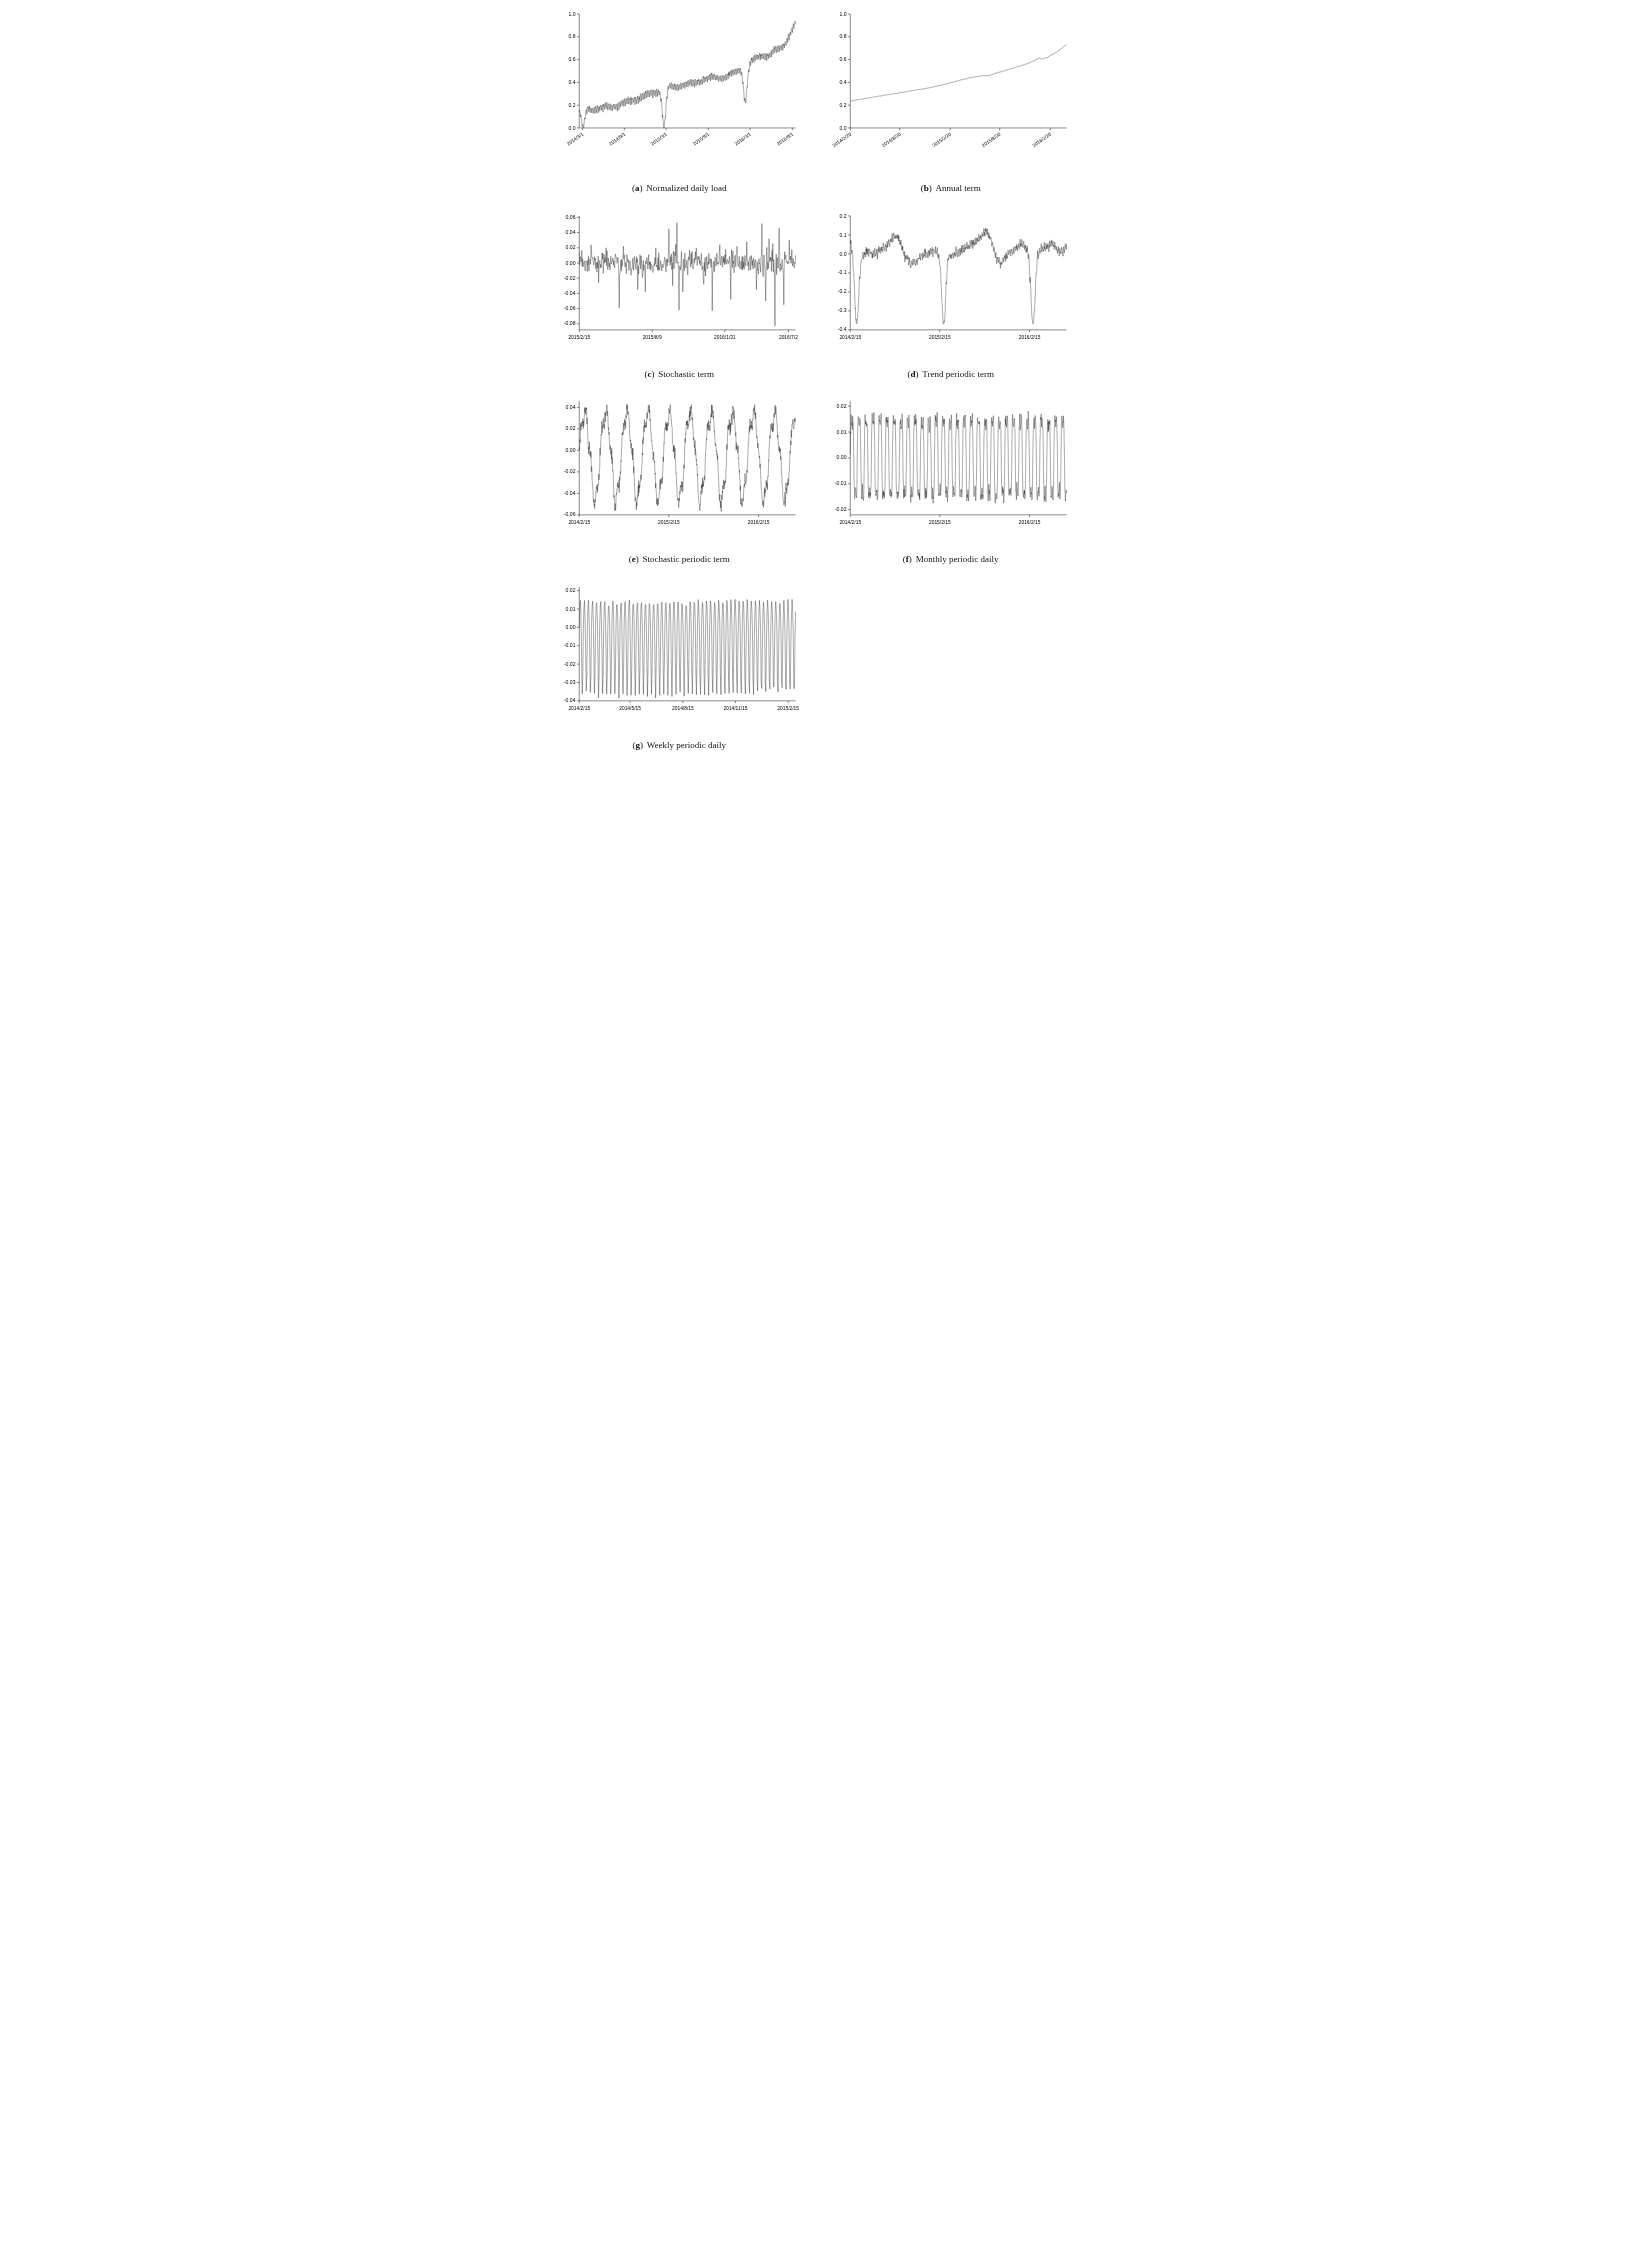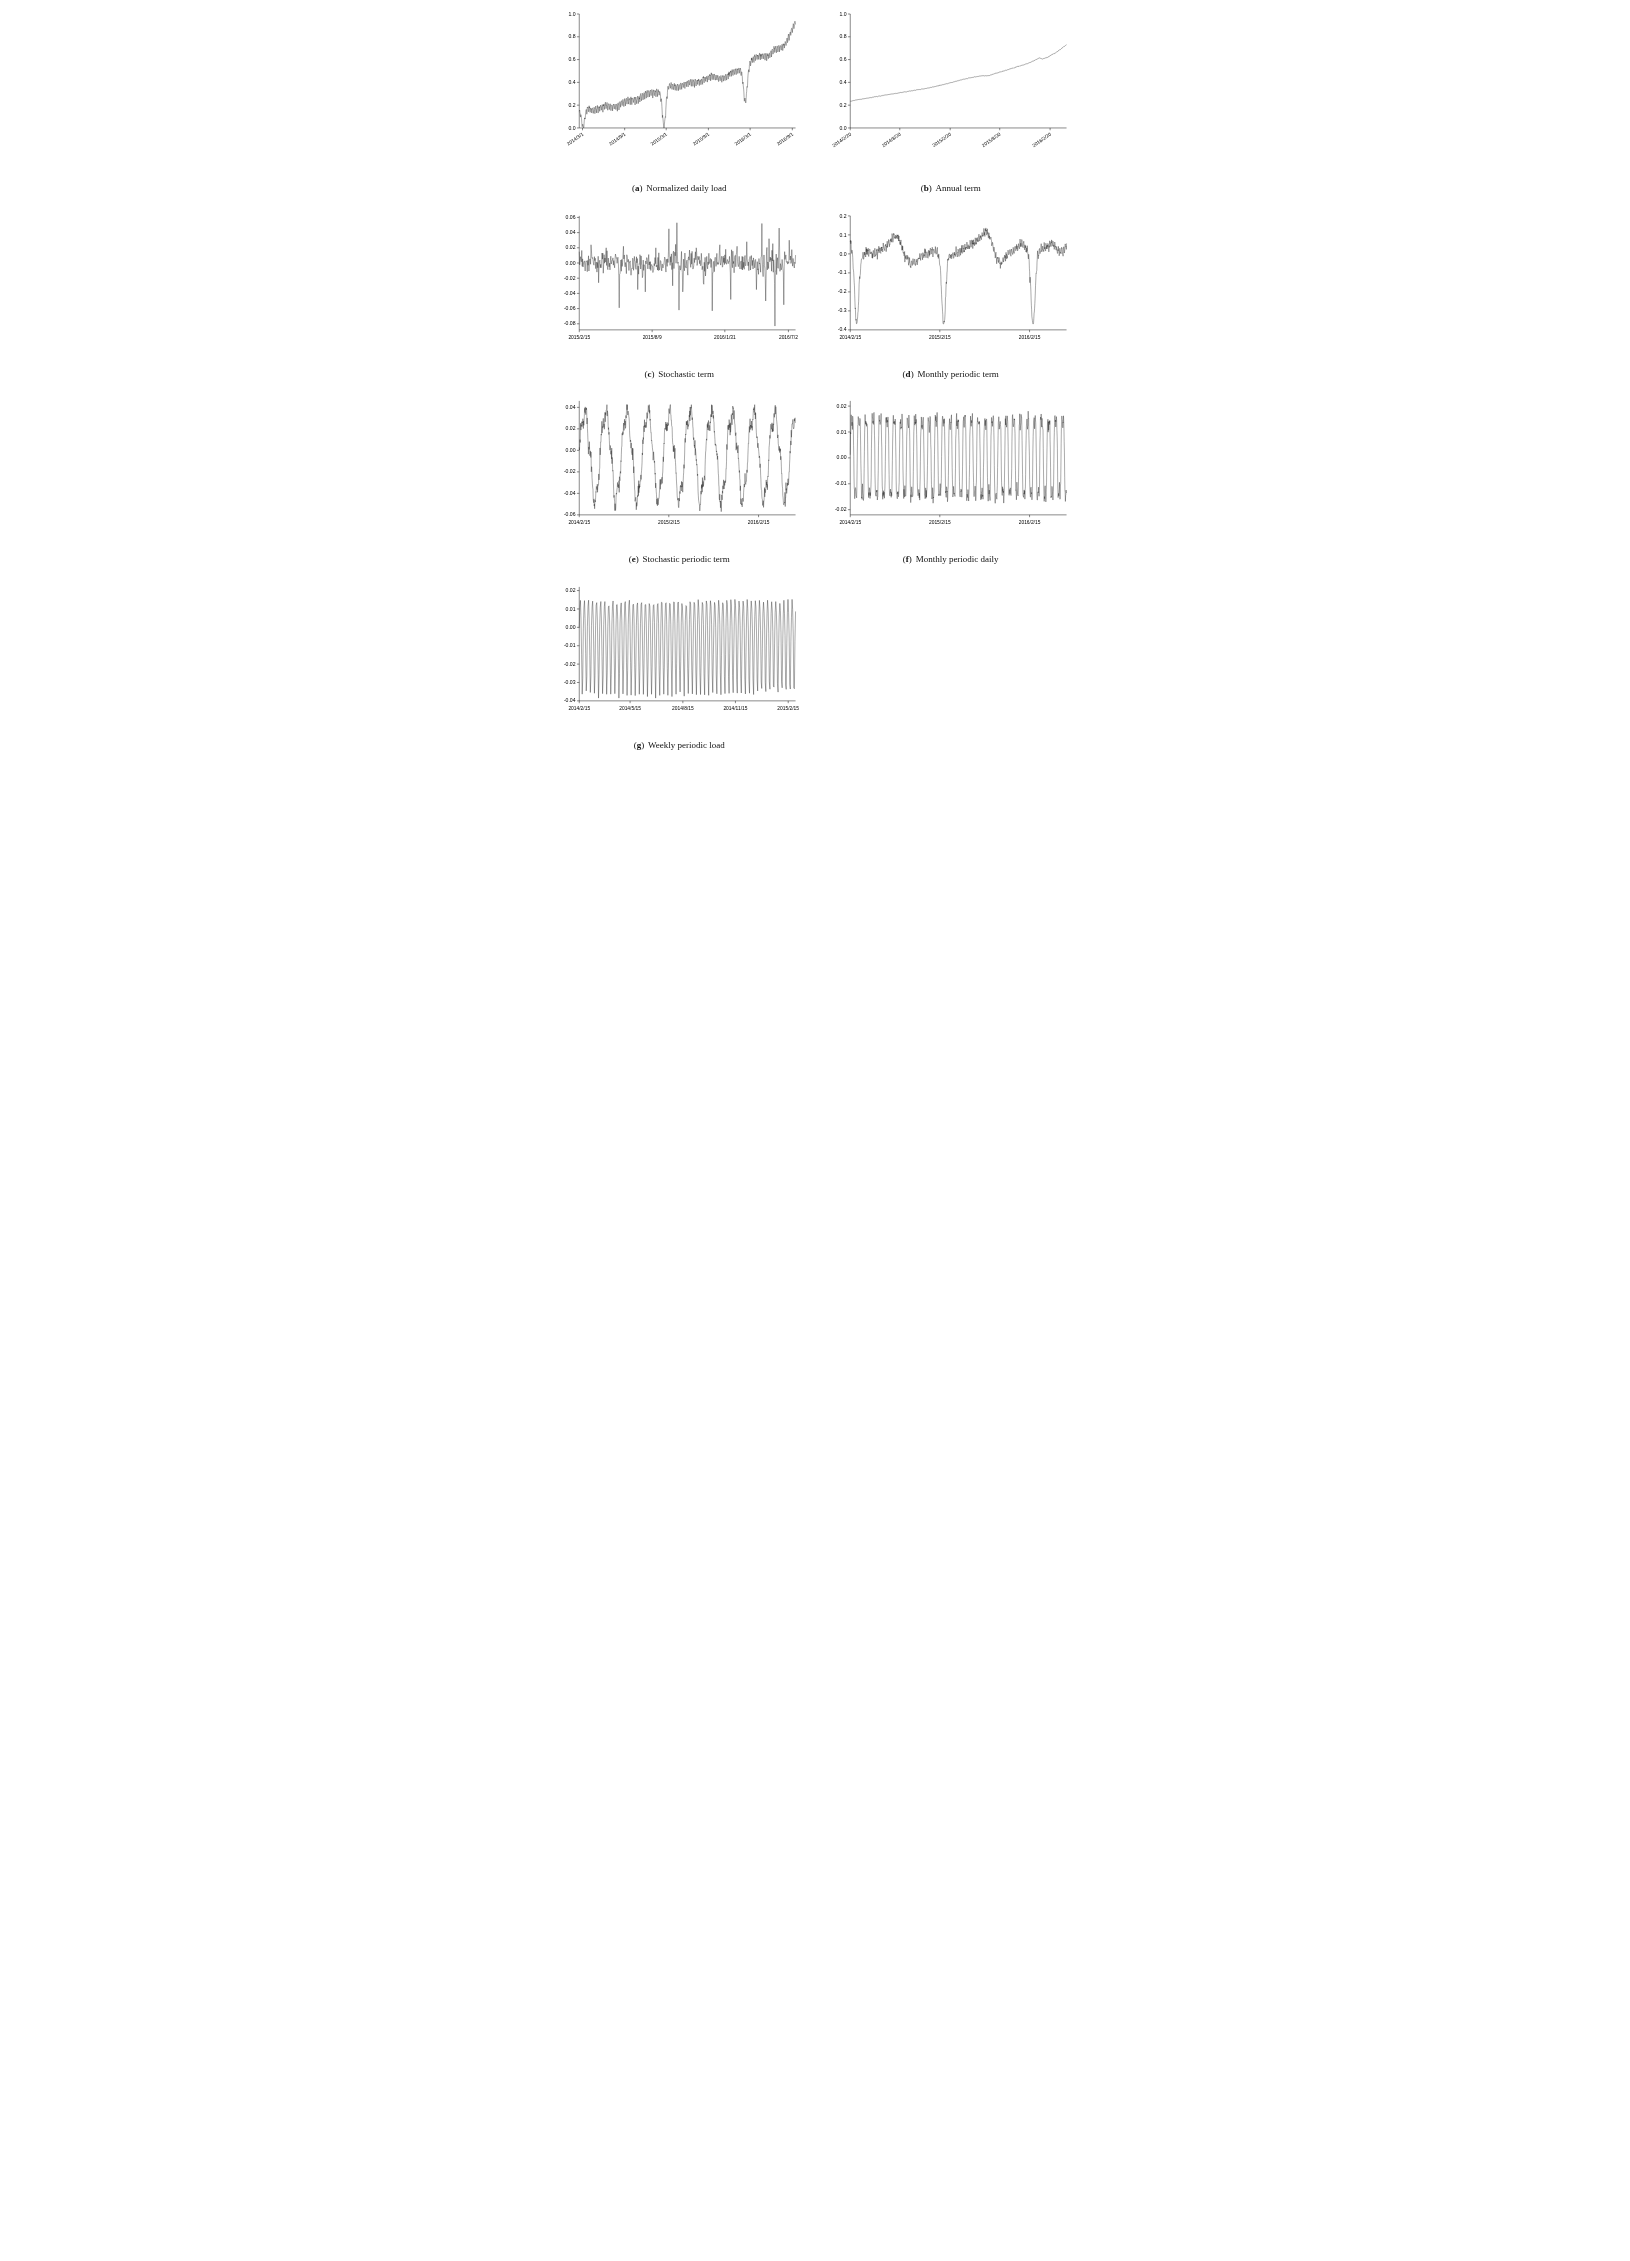--- a/index.html
+++ b/index.html
@@ -145,21 +145,21 @@
           <line x1="45" y1="255" x2="50" y2="255" stroke="#000000" stroke-width="1"></line>
           <text x="42" y="258.5" text-anchor="end" font-size="11">-0.4</text>
           <line x1="50" y1="255" x2="50" y2="260" stroke="#000000" stroke-width="1"></line>
           <text x="50" y="275" text-anchor="middle" font-size="10.5">2014/2/15</text>
           <line x1="242.51" y1="255" x2="242.51" y2="260" stroke="#000000" stroke-width="1"></line>
           <text x="242.51" y="275" text-anchor="middle" font-size="10.5">2015/2/15</text>
           <line x1="435.48499999999996" y1="255" x2="435.48499999999996" y2="260" stroke="#000000" stroke-width="1"></line>
           <text x="435.48499999999996" y="275" text-anchor="middle" font-size="10.5">2016/2/15</text>
           <polyline points="50.0,66.04 50.5,62.73 51.1,69.75 51.6,63.34 52.1,80.26 52.6,85.46 53.2,90.87 53.7,83.64 54.2,86.85 54.8,91.57 55.3,98.79 55.8,110.39 56.3,123.04 56.9,126.77 57.4,132.23 57.9,141.58 58.5,153.21 59.0,160.24 59.5,178.89 60.1,196.01 60.6,209.77 61.1,207.81 61.6,228.64 62.2,234.62 62.7,232.04 63.2,241.53 63.8,241.93 64.3,240.28 64.8,238.49 65.3,233.07 65.9,226.92 66.4,218.17 66.9,215.37 67.5,202.71 68.0,193.81 68.5,177.89 69.0,156.83 69.6,148.12 70.1,140.49 70.6,145.04 71.2,138.05 71.7,135.16 72.2,123.79 72.7,113.80 73.3,110.95 73.8,104.62 74.3,102.96 74.9,103.01 75.4,102.07 75.9,100.75 76.5,99.24 77.0,94.63 77.5,87.86 78.0,98.64 78.6,103.30 79.1,102.27 79.6,95.34 80.2,92.27 80.7,87.54 81.2,94.40 81.7,88.73 82.3,96.98 82.8,96.12 83.3,98.03 83.9,77.08 84.4,86.99 84.9,80.51 85.4,92.61 86.0,81.32 86.5,93.26 87.0,87.91 87.6,82.77 88.1,85.58 88.6,79.51 89.1,96.23 89.7,97.38 90.2,93.45 90.7,84.94 91.3,82.77 91.8,81.34 92.3,81.62 92.8,90.79 93.4,88.66 93.9,91.12 94.4,90.11 95.0,90.82 95.5,87.22 96.0,89.81 96.6,94.03 97.1,100.63 97.6,90.89 98.1,101.07 98.7,88.82 99.2,86.25 99.7,84.14 100.3,91.48 100.8,95.72 101.3,98.35 101.8,97.26 102.4,83.89 102.9,79.61 103.4,86.67 104.0,91.37 104.5,96.86 105.0,93.69 105.5,93.20 106.1,93.58 106.6,82.82 107.1,84.46 107.7,80.85 108.2,103.36 108.7,94.03 109.2,88.09 109.8,88.27 110.3,82.52 110.8,84.79 111.4,75.16 111.9,89.14 112.4,85.49 113.0,78.72 113.5,78.34 114.0,79.48 114.5,89.30 115.1,90.04 115.6,90.63 116.1,78.06 116.7,85.52 117.2,76.78 117.7,79.05 118.2,77.05 118.8,81.97 119.3,81.28 119.8,87.48 120.4,79.79 120.9,68.20 121.4,74.42 121.9,76.82 122.5,79.57 123.0,80.97 123.5,81.88 124.1,84.62 124.6,73.88 125.1,73.32 125.6,75.06 126.2,70.60 126.7,73.45 127.2,86.91 127.8,81.50 128.3,75.47 128.8,77.03 129.4,64.41 129.9,77.90 130.4,72.13 130.9,71.16 131.5,69.61 132.0,67.94 132.5,60.73 133.1,67.52 133.6,69.43 134.1,76.37 134.6,71.05 135.2,71.74 135.7,61.86 136.2,62.60 136.8,60.12 137.3,64.82 137.8,58.54 138.3,66.55 138.9,63.52 139.4,59.53 139.9,48.02 140.5,52.33 141.0,54.60 141.5,66.71 142.0,63.88 142.6,56.82 143.1,47.52 143.6,50.20 144.2,48.42 144.7,51.78 145.2,57.10 145.8,58.14 146.3,54.89 146.8,59.22 147.3,51.33 147.9,52.49 148.4,56.39 148.9,54.86 149.5,53.79 150.0,58.46 150.5,50.40 151.0,53.47 151.6,51.37 152.1,56.81 152.6,59.36 153.2,50.74 153.7,63.91 154.2,57.52 154.7,53.26 155.3,64.40 155.8,61.65 156.3,62.34 156.9,71.37 157.4,66.06 157.9,72.33 158.4,65.26 159.0,61.70 159.5,71.29 160.0,74.51 160.6,75.56 161.1,84.02 161.6,73.74 162.2,83.24 162.7,75.02 163.2,82.61 163.7,89.57 164.3,90.51 164.8,88.25 165.3,91.16 165.9,96.07 166.4,89.68 166.9,86.53 167.4,109.28 168.0,96.39 168.5,98.98 169.0,101.86 169.6,93.95 170.1,94.63 170.6,95.30 171.1,103.51 171.7,103.05 172.2,101.95 172.7,95.79 173.3,94.78 173.8,103.40 174.3,97.93 174.8,105.38 175.4,116.08 175.9,111.80 176.4,111.02 177.0,108.82 177.5,99.55 178.0,112.11 178.5,113.06 179.1,118.71 179.6,117.64 180.1,121.77 180.7,114.83 181.2,108.50 181.7,106.57 182.3,106.93 182.8,111.22 183.3,116.62 183.8,113.25 184.4,105.70 184.9,101.89 185.4,105.11 186.0,109.89 186.5,113.32 187.0,114.45 187.5,110.43 188.1,103.29 188.6,102.53 189.1,104.39 189.7,116.36 190.2,116.85 190.7,113.45 191.2,113.59 191.8,109.19 192.3,106.45 192.8,108.06 193.4,102.64 193.9,115.42 194.4,112.70 194.9,108.13 195.5,103.39 196.0,100.35 196.5,100.24 197.1,102.76 197.6,102.56 198.1,100.70 198.7,102.46 199.2,93.34 199.7,90.57 200.2,99.17 200.8,100.02 201.3,105.73 201.8,97.09 202.4,92.80 202.9,92.54 203.4,91.24 203.9,91.04 204.5,97.09 205.0,99.52 205.5,104.31 206.1,89.00 206.6,91.30 207.1,91.21 207.6,92.19 208.2,100.12 208.7,93.12 209.2,96.57 209.8,92.04 210.3,80.41 210.8,90.10 211.3,82.02 211.9,90.69 212.4,96.70 212.9,99.95 213.5,88.92 214.0,87.51 214.5,87.52 215.1,87.87 215.6,91.04 216.1,94.78 216.6,100.07 217.2,101.00 217.7,85.58 218.2,84.03 218.8,89.76 219.3,90.09 219.8,97.02 220.3,84.77 220.9,93.98 221.4,85.41 221.9,79.31 222.5,79.71 223.0,83.68 223.5,88.98 224.0,92.13 224.6,88.84 225.1,81.60 225.6,83.86 226.2,77.38 226.7,79.41 227.2,85.60 227.7,98.36 228.3,86.98 228.8,82.38 229.3,81.12 229.9,82.09 230.4,85.24 230.9,86.60 231.5,88.23 232.0,90.35 232.5,89.29 233.0,75.93 233.6,82.84 234.1,88.11 234.6,92.42 235.2,90.63 235.7,88.17 236.2,82.77 236.7,80.90 237.3,77.58 237.8,96.72 238.3,97.90 238.9,94.61 239.4,101.44 239.9,91.98 240.4,91.71 241.0,99.13 241.5,104.67 242.0,113.79 242.6,116.70 243.1,117.14 243.6,119.32 244.1,127.42 244.7,139.70 245.2,157.72 245.7,162.18 246.3,178.99 246.8,190.27 247.3,198.03 247.8,203.88 248.4,214.92 248.9,222.47 249.4,241.74 250.0,241.93 250.5,241.93 251.0,241.93 251.6,235.93 252.1,238.48 252.6,235.03 253.1,232.40 253.7,222.64 254.2,211.75 254.7,186.10 255.3,182.85 255.8,164.85 256.3,151.97 256.8,155.58 257.4,146.78 257.9,132.72 258.4,128.01 259.0,112.08 259.5,102.54 260.0,105.94 260.5,105.18 261.1,101.49 261.6,103.84 262.1,94.82 262.7,93.31 263.2,91.76 263.7,91.95 264.2,100.28 264.8,99.42 265.3,101.16 265.8,94.05 266.4,97.83 266.9,93.71 267.4,92.14 268.0,102.22 268.5,98.33 269.0,96.51 269.5,95.95 270.1,91.58 270.6,89.08 271.1,91.08 271.7,99.40 272.2,101.24 272.7,99.52 273.2,94.87 273.8,87.69 274.3,94.28 274.8,90.83 275.4,94.33 275.9,97.29 276.4,92.55 276.9,92.81 277.5,75.77 278.0,89.80 278.5,91.53 279.1,91.75 279.6,94.34 280.1,98.40 280.6,88.83 281.2,89.72 281.7,81.47 282.2,83.69 282.8,83.78 283.3,92.80 283.8,97.25 284.4,87.69 284.9,85.71 285.4,79.71 285.9,82.75 286.5,85.08 287.0,94.64 287.5,90.93 288.1,79.47 288.6,88.42 289.1,84.03 289.6,73.29 290.2,89.72 290.7,90.63 291.2,85.08 291.8,83.97 292.3,72.91 292.8,80.37 293.3,79.00 293.9,88.05 294.4,84.73 294.9,84.15 295.5,87.66 296.0,77.71 296.5,70.58 297.0,81.54 297.6,77.73 298.1,83.05 298.6,80.96 299.2,77.02 299.7,79.47 300.2,75.19 300.8,66.30 301.3,72.04 301.8,74.40 302.3,81.02 302.9,76.30 303.4,71.95 303.9,72.71 304.5,73.29 305.0,80.73 305.5,74.39 306.0,80.77 306.6,78.83 307.1,74.17 307.6,62.30 308.2,66.39 308.7,70.95 309.2,72.86 309.7,77.44 310.3,73.31 310.8,66.27 311.3,61.54 311.9,67.37 312.4,70.77 312.9,62.90 313.4,80.29 314.0,68.30 314.5,71.23 315.0,61.29 315.6,71.03 316.1,67.88 316.6,67.07 317.2,74.15 317.7,69.73 318.2,65.40 318.7,57.04 319.3,61.14 319.8,71.20 320.3,67.44 320.9,70.89 321.4,69.66 321.9,58.10 322.4,63.07 323.0,56.37 323.5,63.80 324.0,65.48 324.6,62.38 325.1,65.34 325.6,63.53 326.1,53.05 326.7,49.26 327.2,57.22 327.7,57.36 328.3,64.17 328.8,61.75 329.3,53.53 329.8,56.66 330.4,52.05 330.9,58.65 331.4,58.73 332.0,61.13 332.5,53.83 333.0,54.00 333.5,45.79 334.1,54.02 334.6,52.10 335.1,51.43 335.7,53.87 336.2,52.61 336.7,45.38 337.3,36.77 337.8,45.37 338.3,51.22 338.8,45.36 339.4,54.21 339.9,47.35 340.4,38.23 341.0,41.82 341.5,35.84 342.0,43.24 342.5,40.31 343.1,50.83 343.6,51.43 344.1,49.65 344.7,37.70 345.2,47.98 345.7,45.98 346.2,47.47 346.8,57.08 347.3,55.84 347.8,46.07 348.4,47.14 348.9,58.85 349.4,52.97 349.9,57.99 350.5,60.51 351.0,57.25 351.5,57.33 352.1,56.04 352.6,55.51 353.1,60.06 353.7,63.00 354.2,74.48 354.7,70.07 355.2,70.67 355.8,66.74 356.3,68.50 356.8,74.71 357.4,79.18 357.9,84.36 358.4,86.52 358.9,76.94 359.5,80.28 360.0,84.33 360.5,89.87 361.1,91.44 361.6,100.66 362.1,99.06 362.6,91.10 363.2,87.94 363.7,99.06 364.2,99.32 364.8,112.94 365.3,103.47 365.8,101.96 366.3,99.16 366.9,101.29 367.4,98.79 367.9,107.71 368.5,106.38 369.0,110.65 369.5,99.66 370.1,99.60 370.6,104.02 371.1,104.43 371.6,113.15 372.2,111.51 372.7,122.94 373.2,114.78 373.8,113.28 374.3,108.52 374.8,115.10 375.3,110.59 375.9,111.80 376.4,112.78 376.9,109.19 377.5,108.48 378.0,101.67 378.5,99.57 379.0,102.28 379.6,109.29 380.1,106.21 380.6,105.00 381.2,98.30 381.7,94.76 382.2,94.04 382.7,100.84 383.3,95.72 383.8,107.38 384.3,101.55 384.9,88.33 385.4,95.28 385.9,92.58 386.5,102.62 387.0,96.69 387.5,100.30 388.0,93.98 388.6,93.56 389.1,83.46 389.6,84.93 390.2,90.35 390.7,93.66 391.2,92.15 391.7,91.70 392.3,89.79 392.8,82.62 393.3,83.40 393.9,82.86 394.4,92.68 394.9,94.55 395.4,96.71 396.0,86.08 396.5,81.18 397.0,84.89 397.6,87.23 398.1,89.16 398.6,90.38 399.1,93.09 399.7,89.96 400.2,77.60 400.7,80.15 401.3,87.77 401.8,87.50 402.3,90.76 402.8,83.72 403.4,78.51 403.9,79.02 404.4,75.01 405.0,76.26 405.5,84.90 406.0,84.81 406.6,83.83 407.1,79.77 407.6,71.23 408.1,80.90 408.7,74.52 409.2,78.69 409.7,85.15 410.3,83.27 410.8,79.27 411.3,73.09 411.8,69.69 412.4,76.27 412.9,76.56 413.4,78.75 414.0,80.65 414.5,69.28 415.0,59.86 415.5,63.77 416.1,76.14 416.6,68.65 417.1,72.08 417.7,75.97 418.2,68.76 418.7,60.78 419.2,63.24 419.8,67.60 420.3,75.48 420.8,76.87 421.4,78.12 421.9,69.64 422.4,68.40 423.0,64.47 423.5,70.13 424.0,78.57 424.5,80.32 425.1,83.12 425.6,72.14 426.1,78.82 426.7,74.13 427.2,79.62 427.7,87.05 428.2,84.87 428.8,88.51 429.3,78.66 429.8,85.94 430.4,74.05 430.9,85.42 431.4,87.40 431.9,92.10 432.5,99.61 433.0,102.49 433.5,92.42 434.1,99.06 434.6,105.82 435.1,122.94 435.6,130.11 436.2,153.61 436.7,141.71 437.2,151.06 437.8,161.07 438.3,171.46 438.8,188.54 439.4,202.76 439.9,211.31 440.4,225.83 440.9,229.68 441.5,234.41 442.0,239.22 442.5,241.93 443.1,241.93 443.6,241.93 444.1,239.63 444.6,230.66 445.2,219.21 445.7,216.65 446.2,209.62 446.8,198.42 447.3,188.22 447.8,175.87 448.3,159.47 448.9,147.97 449.4,133.68 449.9,134.35 450.5,129.12 451.0,127.20 451.5,109.32 452.0,102.77 452.6,85.07 453.1,91.85 453.6,95.25 454.2,102.15 454.7,94.12 455.2,95.06 455.8,85.17 456.3,81.79 456.8,80.02 457.3,84.41 457.9,91.24 458.4,89.19 458.9,86.53 459.5,86.41 460.0,77.75 460.5,69.74 461.0,82.12 461.6,87.51 462.1,86.81 462.6,83.41 463.2,83.72 463.7,74.87 464.2,79.98 464.7,83.34 465.3,83.21 465.8,86.85 466.3,82.47 466.9,67.08 467.4,72.34 467.9,81.25 468.4,77.10 469.0,81.49 469.5,85.62 470.0,84.94 470.6,68.78 471.1,72.29 471.6,73.60 472.2,81.02 472.7,73.58 473.2,80.59 473.7,72.22 474.3,76.13 474.8,69.09 475.3,70.65 475.9,71.35 476.4,72.44 476.9,87.38 477.4,73.91 478.0,77.68 478.5,63.62 479.0,65.32 479.6,69.48 480.1,68.62 480.6,73.26 481.1,76.07 481.7,65.23 482.2,68.50 482.7,61.53 483.3,66.13 483.8,75.27 484.3,74.72 484.8,70.94 485.4,63.81 485.9,64.29 486.4,66.07 487.0,76.16 487.5,72.34 488.0,74.81 488.5,81.97 489.1,77.25 489.6,66.12 490.1,69.69 490.7,75.46 491.2,77.25 491.7,75.11 492.3,83.47 492.8,83.75 493.3,77.51 493.8,76.01 494.4,82.70 494.9,87.14 495.4,90.76 496.0,88.78 496.5,82.03 497.0,85.10 497.5,75.61 498.1,80.88 498.6,86.07 499.1,95.77 499.7,92.91 500.2,82.89 500.7,79.56 501.2,82.90 501.8,89.56 502.3,88.25 502.8,91.73 503.4,90.10 503.9,83.31 504.4,77.32 504.9,79.63 505.5,78.99 506.0,86.27 506.5,91.84 507.1,93.63 507.6,96.62 508.1,84.18 508.7,76.65 509.2,76.34 509.7,81.16 510.2,89.86 510.8,86.09 511.3,81.94 511.8,70.12 512.4,70.48 512.9,73.39 513.4,77.00 513.9,75.88 514.5,82.04 515.0,69.09" fill="none" stroke="#1c1c1c" stroke-width="0.8" stroke-linejoin="round"></polyline>
         </svg>
-    <figcaption class="caption"><span class="cap-paren">(</span><span class="cap-letter">d</span><span class="cap-paren">)</span><span class="cap-text">Monthly periodic term</span></figcaption>
+    <figcaption class="caption"><span class="cap-paren">(</span><span class="cap-letter">d</span><span class="cap-paren">)</span><span class="cap-text">Trend periodic term</span></figcaption>
   </figure>
       <figure class="chart-figure">
     <svg class="chart-svg" width="247" height="134" viewBox="0 0 531 287">
           <path d="M 50 10 L 50 255 L 515 255" fill="none" stroke="#000000" stroke-width="1"></path>
           <line x1="45" y1="23.867924528301856" x2="50" y2="23.867924528301856" stroke="#000000" stroke-width="1"></line>
           <text x="42" y="27.367924528301856" text-anchor="end" font-size="11">0.04</text>
           <line x1="45" y1="70.0943396226415" x2="50" y2="70.0943396226415" stroke="#000000" stroke-width="1"></line>
           <text x="42" y="73.5943396226415" text-anchor="end" font-size="11">0.02</text>
           <line x1="45" y1="116.32075471698114" x2="50" y2="116.32075471698114" stroke="#000000" stroke-width="1"></line>
           <text x="42" y="119.82075471698114" text-anchor="end" font-size="11">0.00</text>
@@ -224,17 +224,17 @@
           <line x1="159.27499999999998" y1="255" x2="159.27499999999998" y2="260" stroke="#000000" stroke-width="1"></line>
           <text x="159.27499999999998" y="275" text-anchor="middle" font-size="10.5">2014/5/15</text>
           <line x1="272.735" y1="255" x2="272.735" y2="260" stroke="#000000" stroke-width="1"></line>
           <text x="272.735" y="275" text-anchor="middle" font-size="10.5">2014/8/15</text>
           <line x1="385.72999999999996" y1="255" x2="385.72999999999996" y2="260" stroke="#000000" stroke-width="1"></line>
           <text x="385.72999999999996" y="275" text-anchor="middle" font-size="10.5">2014/11/15</text>
           <line x1="499.19" y1="255" x2="499.19" y2="260" stroke="#000000" stroke-width="1"></line>
           <text x="499.19" y="275" text-anchor="middle" font-size="10.5">2015/2/15</text>
           <polyline points="50.0,97.83 51.3,54.41 52.5,38.99 53.8,79.10 55.0,155.82 56.3,240.60 57.5,206.69 58.8,98.82 60.0,55.53 61.3,39.47 62.5,77.63 63.8,152.86 65.0,233.60 66.3,203.17 67.5,95.68 68.8,51.57 70.1,38.57 71.3,79.28 72.6,157.62 73.8,236.98 75.1,201.36 76.3,92.75 77.6,52.88 78.8,40.61 80.1,79.46 81.3,152.06 82.6,238.62 83.8,201.06 85.1,93.50 86.3,50.05 87.6,43.83 88.9,79.20 90.1,158.89 91.4,249.07 92.6,198.95 93.9,94.59 95.1,54.07 96.4,41.42 97.6,78.90 98.9,159.41 100.1,239.54 101.4,201.49 102.6,91.13 103.9,52.09 105.1,41.52 106.4,78.85 107.7,157.80 108.9,240.87 110.2,194.80 111.4,95.06 112.7,53.14 113.9,50.82 115.2,83.30 116.4,165.14 117.7,240.59 118.9,198.04 120.2,89.89 121.4,51.61 122.7,40.23 123.9,77.24 125.2,163.38 126.5,239.57 127.7,190.82 129.0,97.58 130.2,48.68 131.5,47.83 132.7,80.32 134.0,163.37 135.2,249.07 136.5,196.43 137.7,87.70 139.0,55.00 140.2,44.39 141.5,82.24 142.7,167.00 144.0,240.03 145.3,187.83 146.5,94.02 147.8,46.31 149.0,41.62 150.3,85.62 151.5,171.87 152.8,243.30 154.0,189.85 155.3,91.34 156.5,49.55 157.8,38.58 159.0,76.34 160.3,172.12 161.5,242.66 162.8,186.05 164.1,94.47 165.3,48.67 166.6,47.08 167.8,79.04 169.1,176.92 170.3,243.70 171.6,182.83 172.8,92.61 174.1,49.90 175.3,44.45 176.6,86.28 177.8,169.73 179.1,240.77 180.4,185.33 181.6,88.60 182.9,47.98 184.1,43.89 185.4,91.81 186.6,173.76 187.9,241.03 189.1,184.43 190.4,92.15 191.6,48.45 192.9,48.02 194.1,87.71 195.4,173.92 196.6,245.78 197.9,181.92 199.2,92.24 200.4,45.87 201.7,51.17 202.9,85.78 204.2,180.85 205.4,240.82 206.7,182.38 207.9,86.66 209.2,50.45 210.4,48.19 211.7,86.29 212.9,181.42 214.2,249.07 215.4,178.24 216.7,86.12 218.0,48.72 219.2,45.91 220.5,89.02 221.7,186.78 223.0,243.28 224.2,182.10 225.5,87.79 226.7,43.14 228.0,43.76 229.2,98.23 230.5,183.41 231.7,240.67 233.0,177.58 234.2,83.31 235.5,46.21 236.8,44.11 238.0,90.98 239.3,185.44 240.5,243.09 241.8,173.20 243.0,84.70 244.3,45.36 245.5,47.07 246.8,91.04 248.0,184.37 249.3,245.77 250.5,168.29 251.8,84.25 253.0,42.35 254.3,43.00 255.6,89.52 256.8,184.85 258.1,240.73 259.3,175.01 260.6,88.10 261.8,44.46 263.1,42.41 264.3,89.32 265.6,190.18 266.8,235.79 268.1,170.88 269.3,86.16 270.6,45.76 271.8,53.35 273.1,93.08 274.4,186.52 275.6,244.90 276.9,164.70 278.1,82.00 279.4,50.14 280.6,51.89 281.9,93.88 283.1,185.93 284.4,239.22 285.6,168.35 286.9,80.26 288.1,41.93 289.4,47.21 290.6,97.42 291.9,188.96 293.2,240.06 294.4,168.00 295.7,82.98 296.9,43.26 298.2,48.19 299.4,86.38 300.7,195.43 301.9,241.74 303.2,163.79 304.4,80.69 305.7,37.34 306.9,54.71 308.2,91.70 309.4,194.74 310.7,241.45 312.0,169.25 313.2,78.93 314.5,43.42 315.7,48.35 317.0,91.13 318.2,196.79 319.5,242.10 320.7,163.18 322.0,79.30 323.2,40.18 324.5,47.57 325.7,93.08 327.0,197.29 328.2,243.12 329.5,165.53 330.8,71.87 332.0,39.72 333.3,52.29 334.5,91.37 335.8,196.91 337.0,237.09 338.3,155.75 339.5,87.06 340.8,43.39 342.0,50.15 343.3,97.51 344.5,199.45 345.8,239.82 347.0,156.71 348.3,77.65 349.6,38.76 350.8,51.85 352.1,90.23 353.3,194.58 354.6,241.85 355.8,157.44 357.1,74.04 358.3,44.03 359.6,48.69 360.8,97.31 362.1,202.64 363.3,239.43 364.6,155.13 365.8,78.67 367.1,38.93 368.4,47.74 369.6,95.55 370.9,202.90 372.1,238.89 373.4,153.27 374.6,82.41 375.9,37.43 377.1,51.24 378.4,95.22 379.6,200.74 380.9,237.48 382.1,152.61 383.4,78.37 384.6,36.87 385.9,50.35 387.2,93.99 388.4,208.75 389.7,238.35 390.9,144.04 392.2,74.40 393.4,40.47 394.7,53.91 395.9,93.32 397.2,206.82 398.4,238.06 399.7,148.45 400.9,74.64 402.2,40.51 403.5,51.51 404.7,97.94 406.0,209.28 407.2,240.13 408.5,150.49 409.7,74.53 411.0,37.04 412.2,56.03 413.5,100.42 414.7,209.32 416.0,238.47 417.2,148.90 418.5,66.22 419.7,40.17 421.0,57.12 422.3,99.92 423.5,207.49 424.8,241.36 426.0,146.45 427.3,73.85 428.5,39.72 429.8,53.27 431.0,102.72 432.3,208.70 433.5,233.71 434.8,143.77 436.0,75.49 437.3,38.99 438.5,57.46 439.8,104.32 441.1,214.07 442.3,228.36 443.6,141.97 444.8,67.12 446.1,42.73 447.3,62.36 448.6,100.60 449.8,215.40 451.1,235.02 452.3,135.63 453.6,67.13 454.8,38.62 456.1,60.14 457.3,110.17 458.6,213.74 459.9,229.95 461.1,141.52 462.4,67.14 463.6,41.89 464.9,59.92 466.1,105.76 467.4,223.13 468.6,225.38 469.9,131.23 471.1,65.51 472.4,41.53 473.6,60.64 474.9,103.85 476.1,217.46 477.4,236.16 478.7,135.73 479.9,73.29 481.2,45.49 482.4,60.81 483.7,108.22 484.9,213.71 486.2,227.00 487.4,131.13 488.7,68.17 489.9,38.75 491.2,67.34 492.4,114.33 493.7,221.55 494.9,230.21 496.2,132.17 497.5,65.62 498.7,36.89 500.0,64.99 501.2,115.35 502.5,219.33 503.7,229.57 505.0,127.09 506.2,75.54 507.5,36.87 508.7,58.52 510.0,111.83 511.2,227.11 512.5,228.93 513.7,126.86 515.0,62.76" fill="none" stroke="#1c1c1c" stroke-width="0.8" stroke-linejoin="round"></polyline>
         </svg>
-    <figcaption class="caption"><span class="cap-paren">(</span><span class="cap-letter">g</span><span class="cap-paren">)</span><span class="cap-text">Weekly periodic load</span></figcaption>
+    <figcaption class="caption"><span class="cap-paren">(</span><span class="cap-letter">g</span><span class="cap-paren">)</span><span class="cap-text">Weekly periodic daily</span></figcaption>
   </figure>
     </div>
 </main>
 
 
 </body></html>

